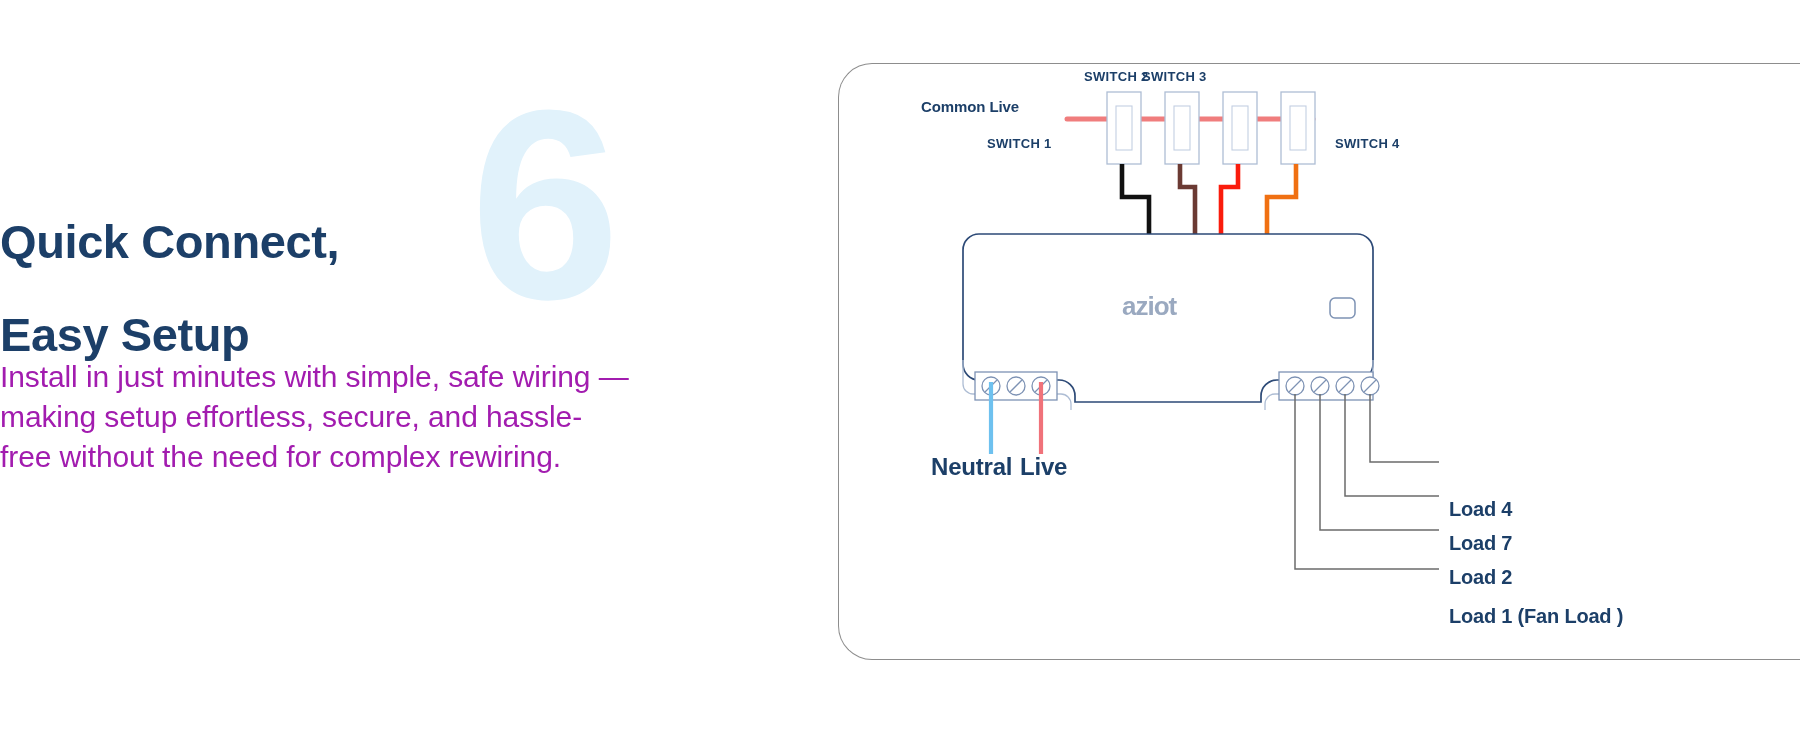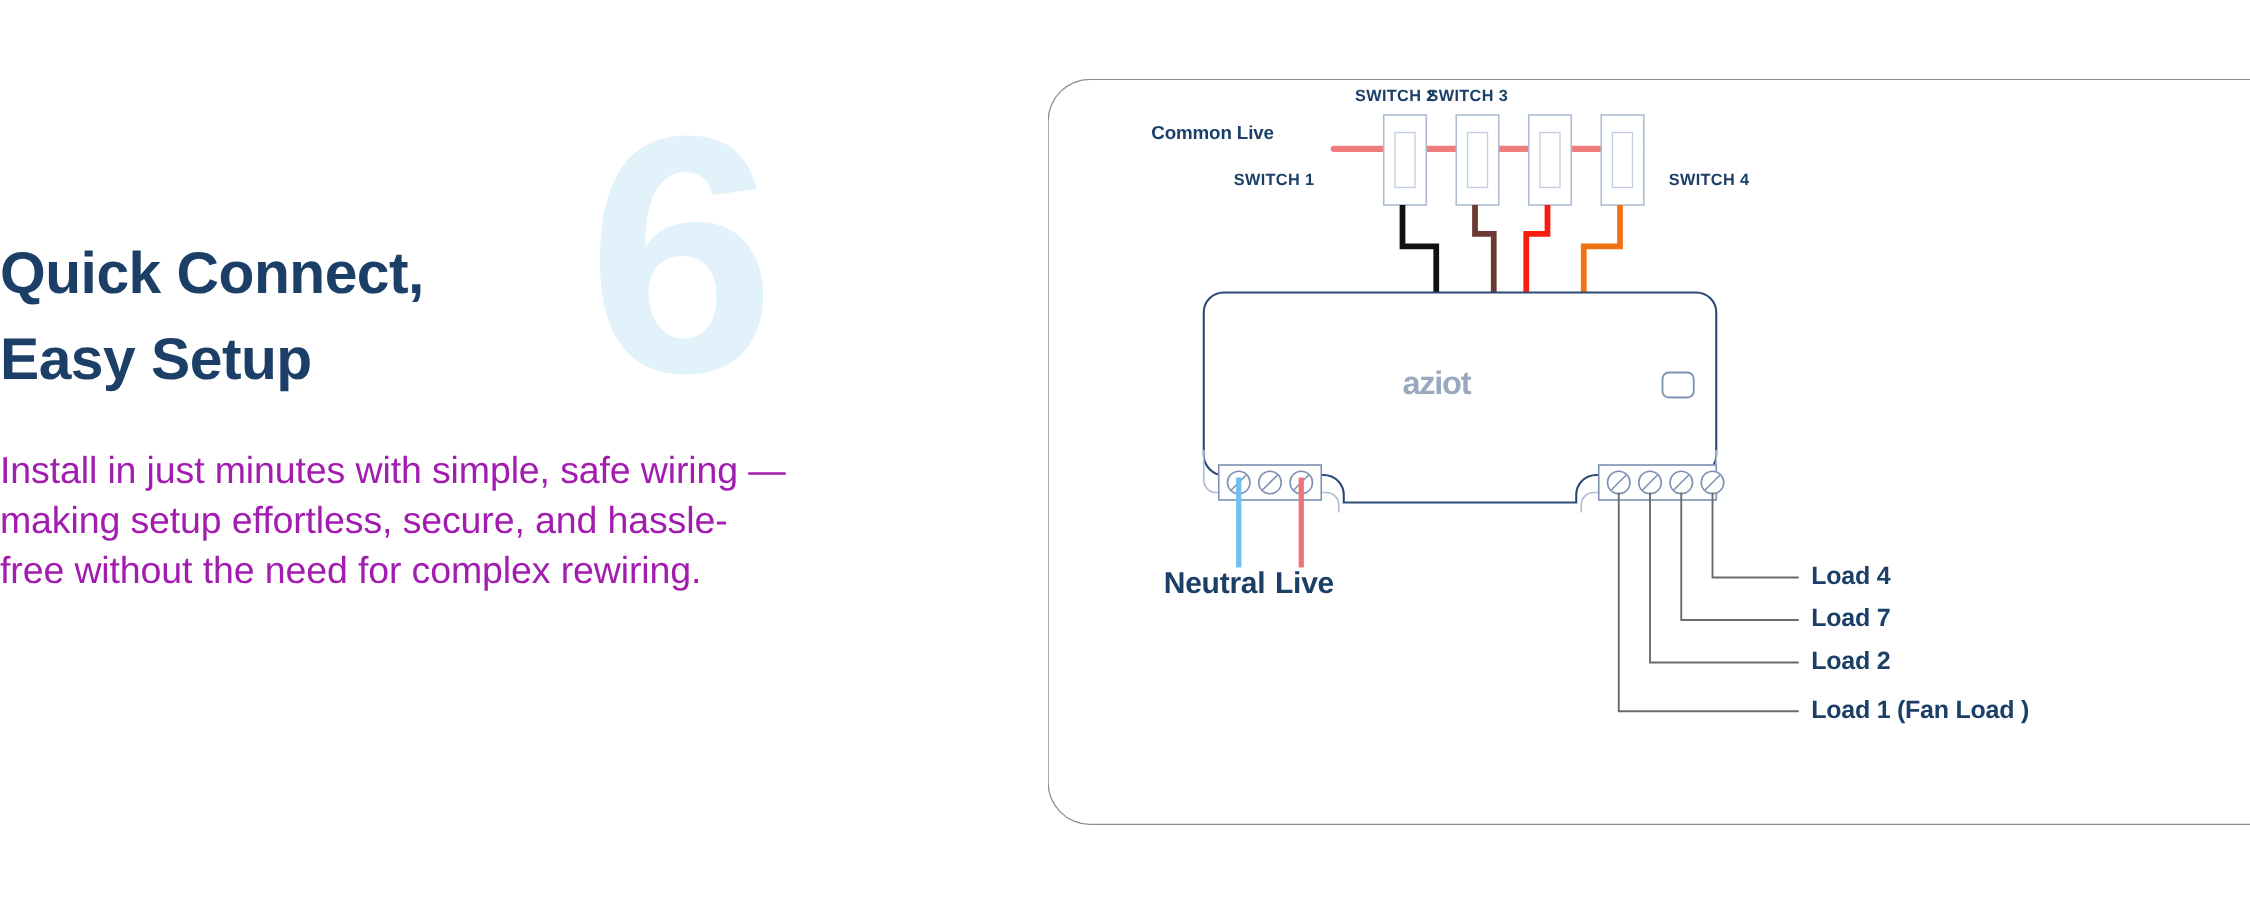--- a/index.html
+++ b/index.html
@@ -44,21 +44,21 @@
     position: absolute;
     left: 0px;
     top: 183px;
     width: 560px;
     font-size: 47px;
     line-height: 1.47;
     font-weight: 700;
     color: #1c3f68;
     letter-spacing: -0.4px;
   }
-  .headline .hl-line { display: block; }
+  .headline .hl-line { display: block; margin-top: 24px; }
   .body-copy {
     position: absolute;
     left: 0px;
     top: 357px;
     width: 660px;
     font-size: 30px;
     line-height: 1.33;
     font-weight: 400;
     color: #a21caf;
     letter-spacing: -0.1px;
@@ -103,20 +103,21 @@
   }
   .lbl-terminal {
     font-size: 24px;
     font-weight: 700;
     letter-spacing: -0.2px;
   }
   .lbl-load {
     font-size: 20px;
     font-weight: 700;
     letter-spacing: -0.2px;
+    margin-top: 48px;
   }
   .brand-logo {
     position: absolute;
     font-size: 26px;
     font-weight: 700;
     color: #9aa9c0;
     letter-spacing: -1px;
   }
 </style>
 </head>

